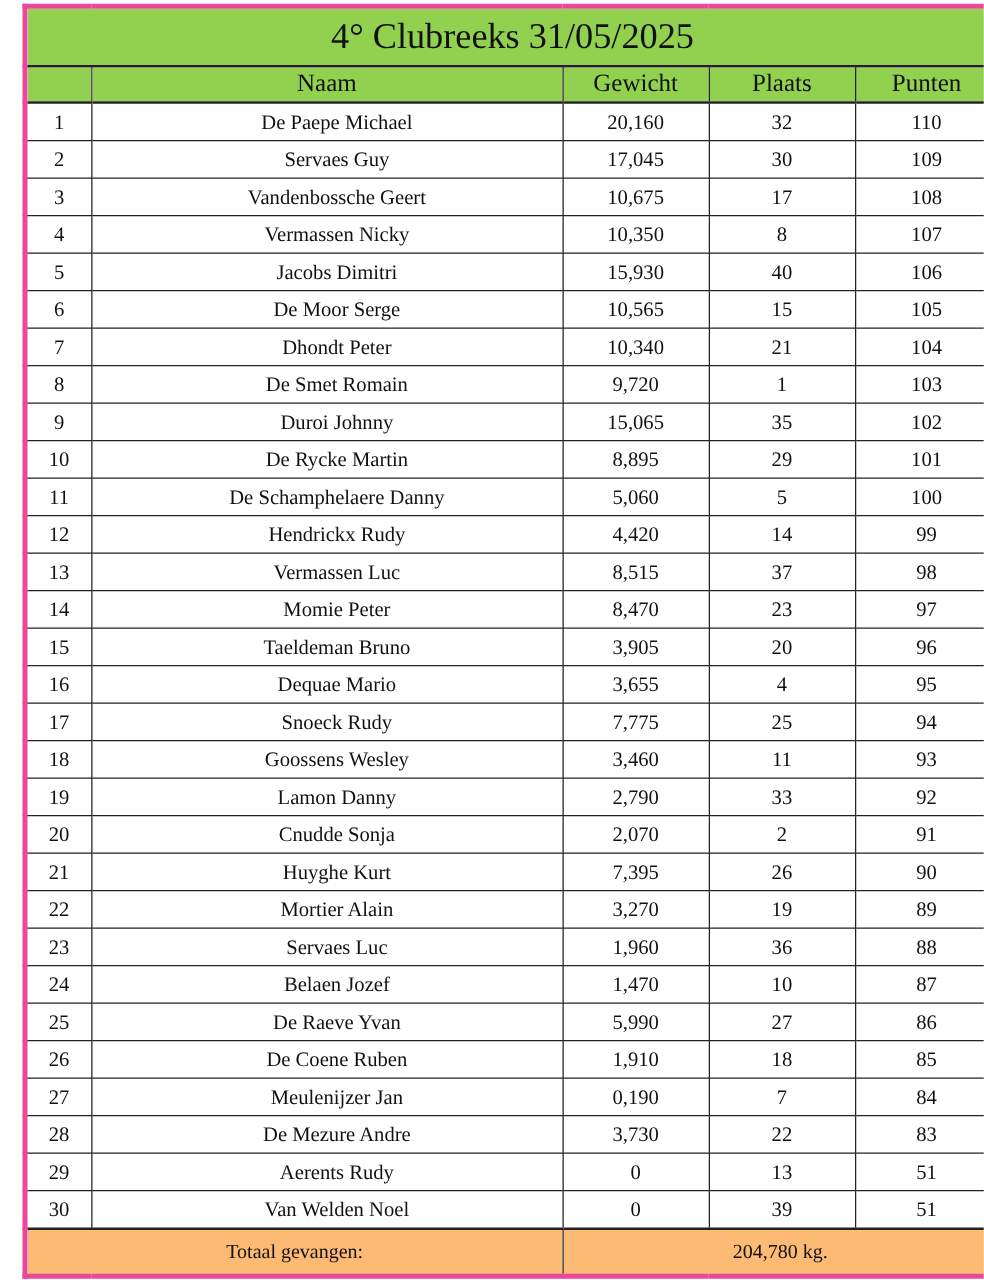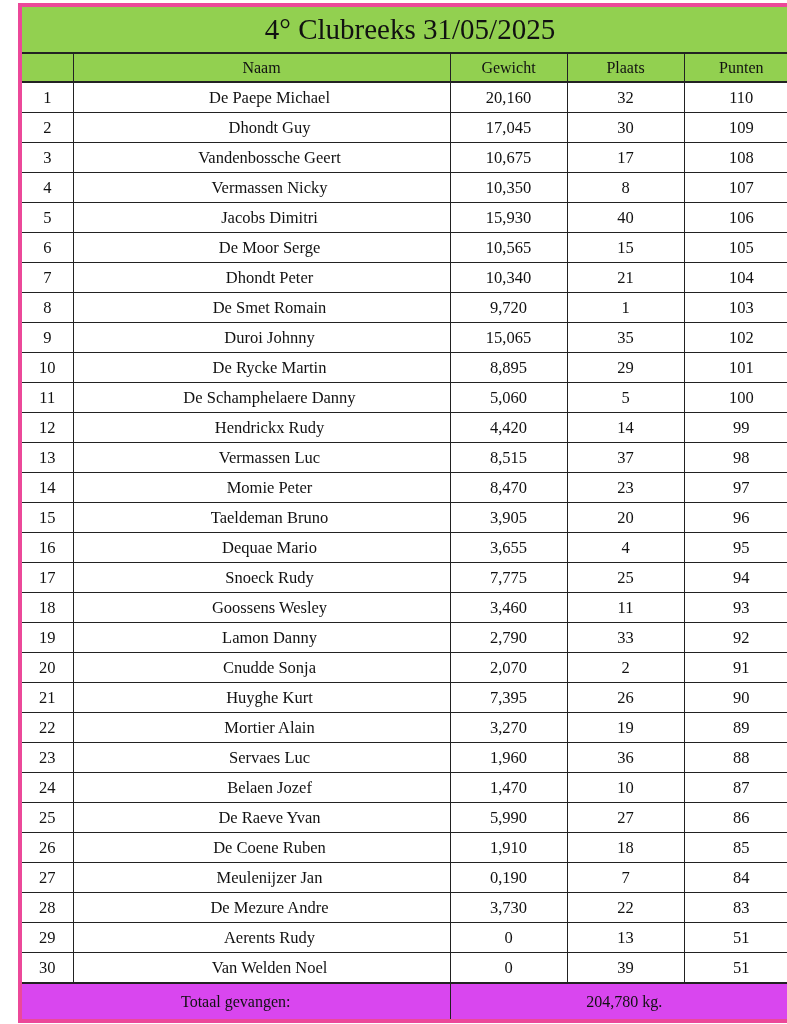--- a/index.html
+++ b/index.html
@@ -5,24 +5,24 @@
   html, body { margin:0; padding:0; background:#ffffff; }
   body { width:787px; height:1024px; position:relative; overflow:hidden;
          font-family:"Liberation Serif","DejaVu Serif",serif; color:#111; }
   table { position:absolute; left:18px; top:3px; width:780px; border-collapse:collapse;
           table-layout:fixed; border:4px solid #ec4899; }
   td, th { border:1px solid #222; padding:0; text-align:center; font-weight:normal;
            white-space:nowrap; overflow:hidden; }
   col.c-rank { width:53px; } col.c-name { width:377px; } col.c-w { width:117px; }
   col.c-p { width:117px; } col.c-pt { width:116px; }
   tr.title-row td { background:#92d050; height:45px; font-size:29px; border-bottom:2px solid #222; }
-  tr.head-row th { background:#92d050; height:27px; font-size:16px; border-bottom:2px solid #222; }
+  tr.head-row th { background:#92d050; height:27px; font-size:20px; border-bottom:2px solid #222; }
   tr.data-row td { height:29px; font-size:16.5px; background:#fff; }
   tr.data-row td.name { text-align:center; padding-left:16px; }
-  tr.total-row td { background:#d946ef; height:35px; font-size:16px; border-top:2px solid #222; }
+  tr.total-row td { background:#fdba74; height:35px; font-size:16px; border-top:2px solid #222; }
 </style>
 </head>
 <body>
 
 <table>
   <colgroup>
     <col class="c-rank">
       <col class="c-name">
       <col class="c-w">
       <col class="c-p">
@@ -43,21 +43,21 @@
   <tbody id="rows">
       <tr class="data-row">
         <td>1</td>
         <td class="name">De Paepe Michael</td>
         <td>20,160</td>
         <td>32</td>
         <td>110</td>
       </tr>
       <tr class="data-row">
         <td>2</td>
-        <td class="name">Dhondt Guy</td>
+        <td class="name">Servaes Guy</td>
         <td>17,045</td>
         <td>30</td>
         <td>109</td>
       </tr>
       <tr class="data-row">
         <td>3</td>
         <td class="name">Vandenbossche Geert</td>
         <td>10,675</td>
         <td>17</td>
         <td>108</td>

